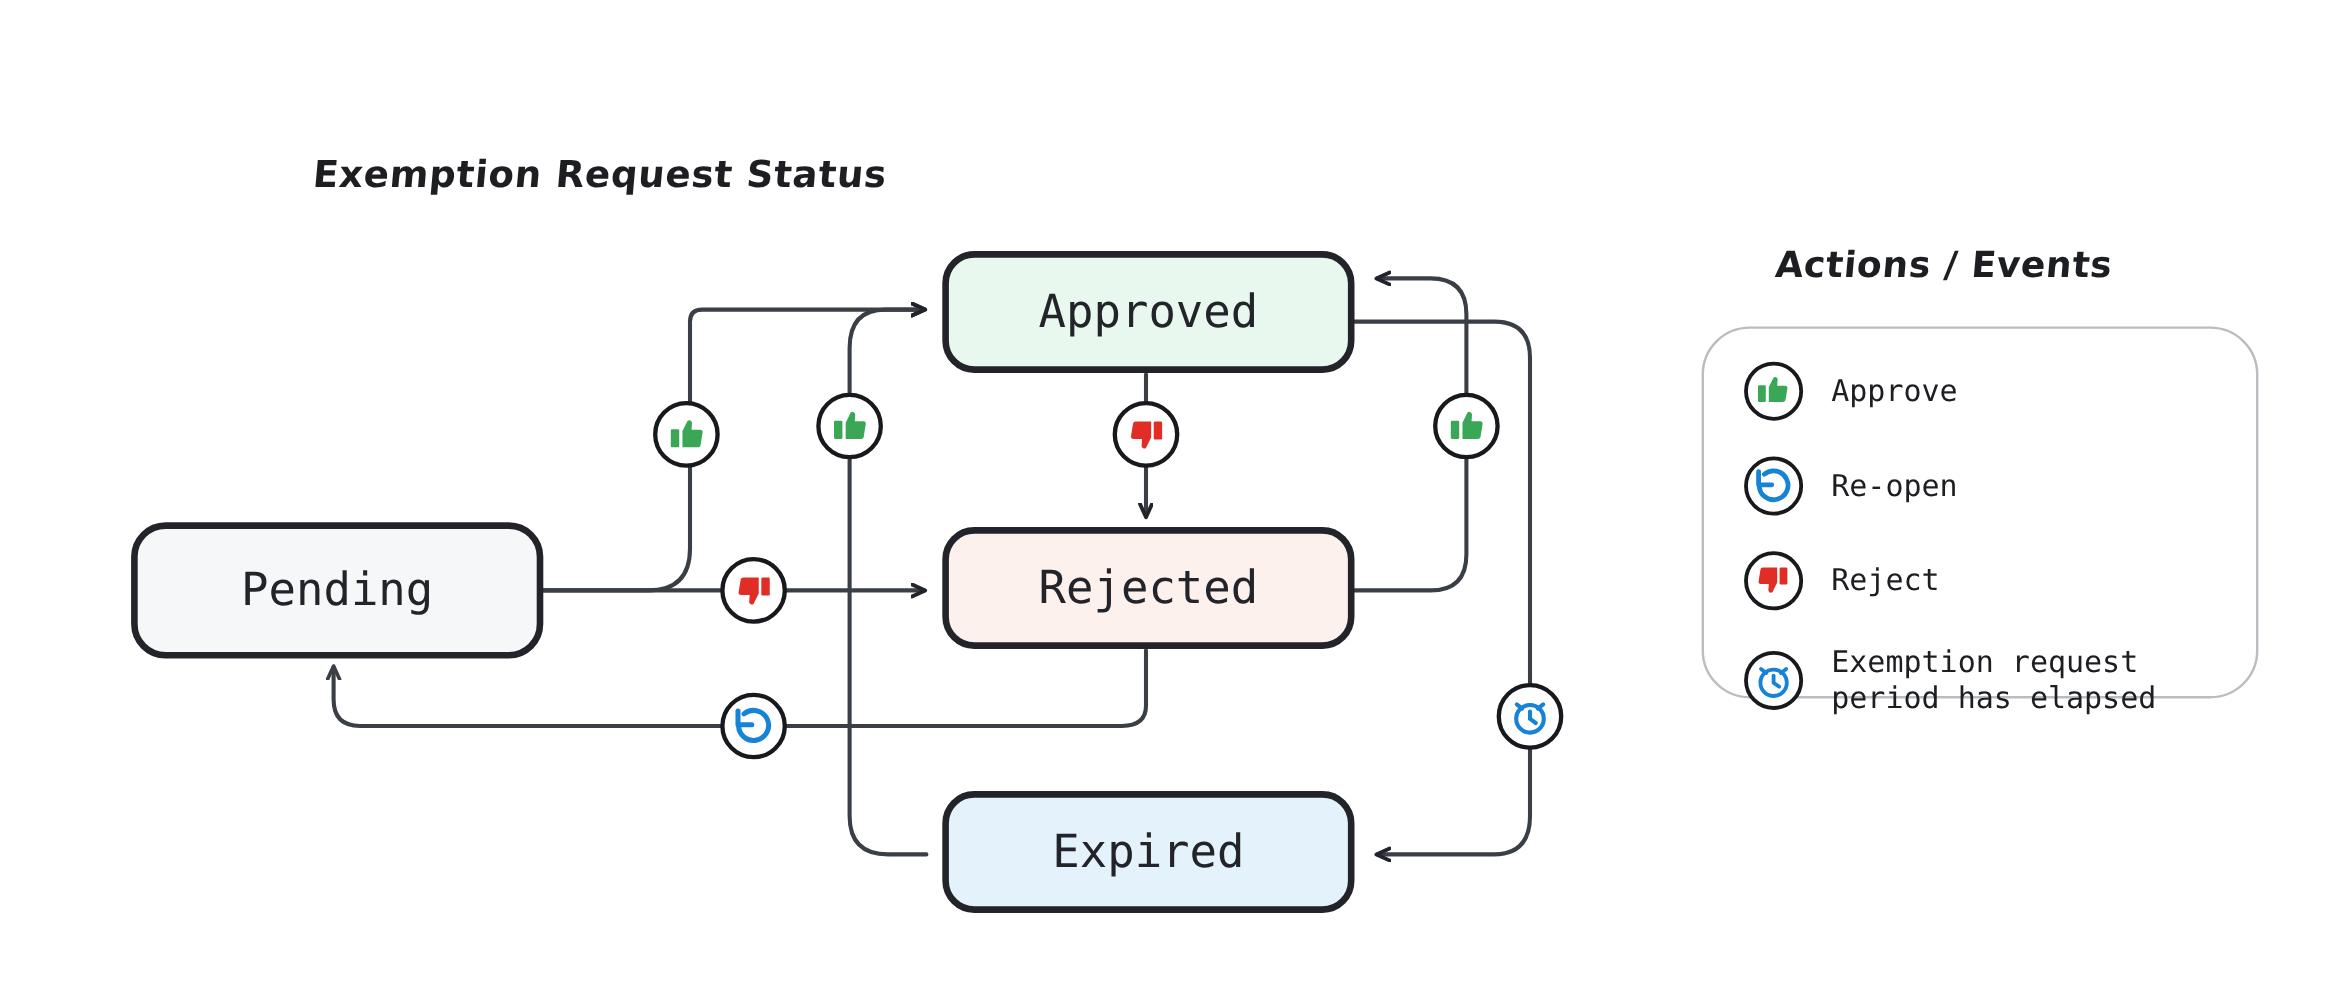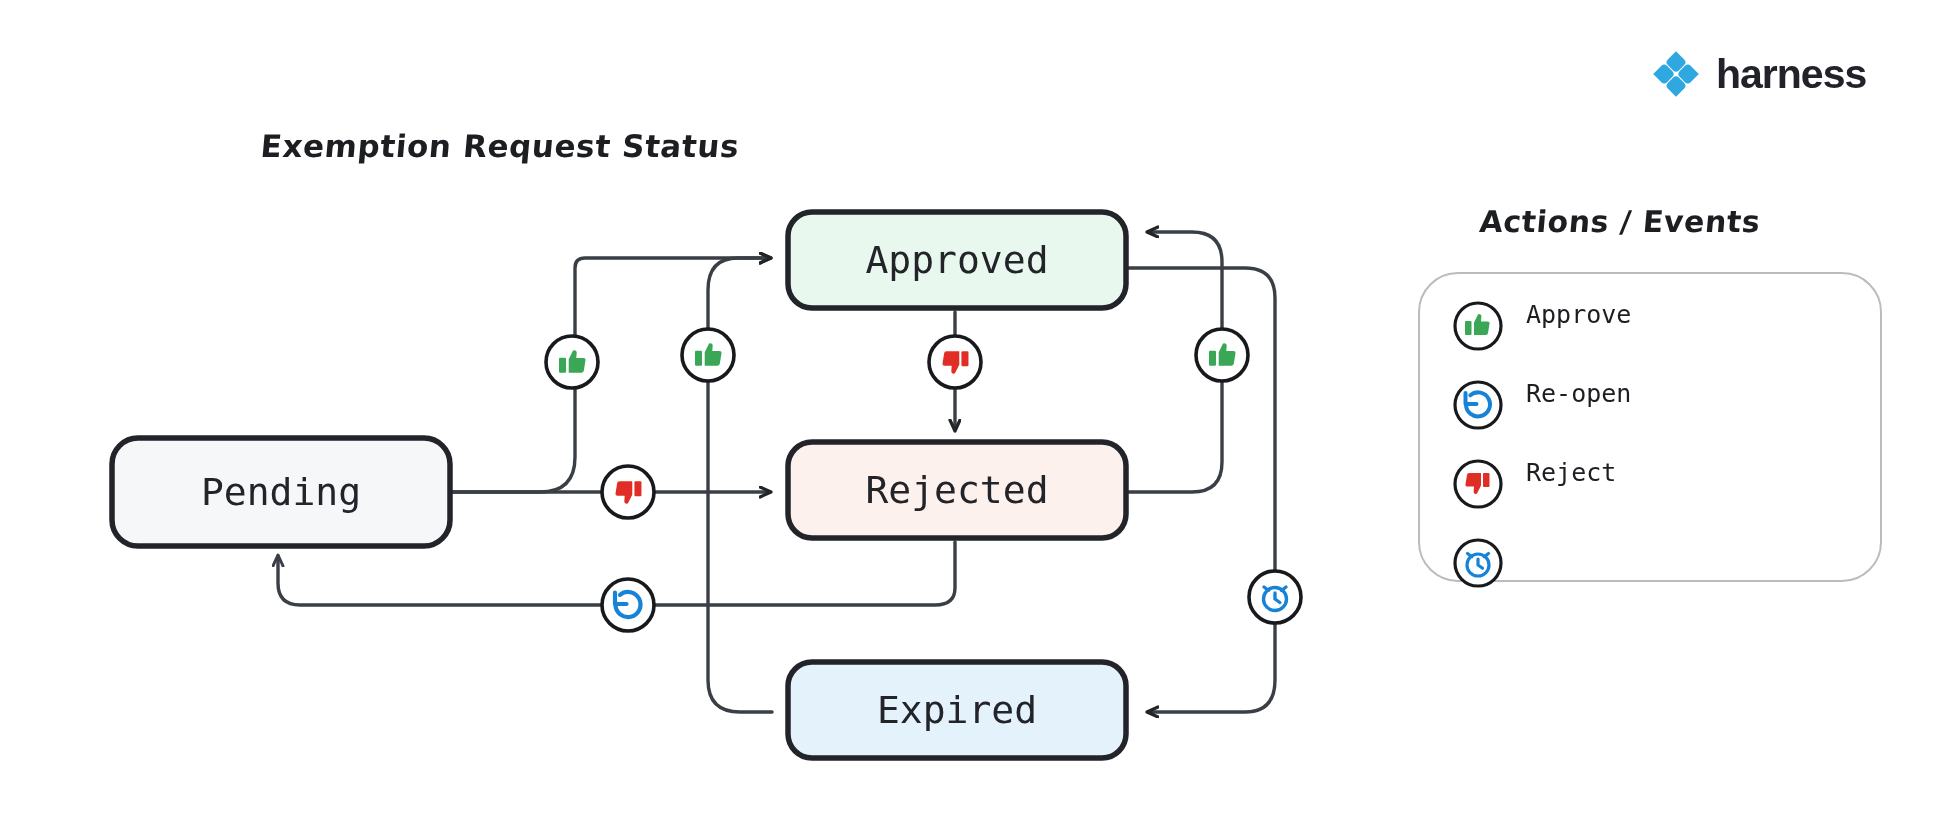--- a/index.html
+++ b/index.html
@@ -115,20 +115,21 @@
     box-sizing: border-box;
   }
   .legend-list {
     position: absolute;
     left: 1452px;
     top: 300px;
     width: 430px;
   }
   .legend-row {
     display: flex;
+    align-items: center;
     gap: 22px;
     margin-bottom: 27px;
     min-height: 52px;
   }
   .legend-icon {
     width: 52px;
     height: 52px;
     flex: 0 0 52px;
   }
   .legend-text {
@@ -137,31 +138,20 @@
     color: #1c1e21;
     line-height: 1.18;
     white-space: pre-line;
   }
 </style>
 </head>
 <body>
 
 <div id="stage">
 
-  <div class="brand">
-    <svg class="brand-mark" viewBox="0 0 52 52">
-      <g fill="#2fa8e0">
-        <path d="M26 3.2 L34.2 11.4 A4 4 0 0 1 34.2 17 L28.8 22.4 A4 4 0 0 1 23.2 22.4 L17.8 17 A4 4 0 0 1 17.8 11.4 Z"></path>
-        <path d="M3.2 26 L11.4 17.8 A4 4 0 0 1 17 17.8 L22.4 23.2 A4 4 0 0 1 22.4 28.8 L17 34.2 A4 4 0 0 1 11.4 34.2 Z"></path>
-        <path d="M48.8 26 L40.6 34.2 A4 4 0 0 1 35 34.2 L29.6 28.8 A4 4 0 0 1 29.6 23.2 L35 17.8 A4 4 0 0 1 40.6 17.8 Z"></path>
-        <path d="M26 48.8 L17.8 40.6 A4 4 0 0 1 17.8 35 L23.2 29.6 A4 4 0 0 1 28.8 29.6 L34.2 35 A4 4 0 0 1 34.2 40.6 Z"></path>
-      </g>
-    </svg>
-    <div class="brand-name">harness</div>
-  </div>
 
   <div class="diagram-title hand">Exemption Request Status</div>
 
   <div class="legend-title hand">Actions / Events</div>
 
   <svg id="flow" viewBox="0 0 1400 828">
     <defs>
       <marker id="ah" markerWidth="16" markerHeight="16" refX="11" refY="6" orient="auto" markerUnits="userSpaceOnUse">
         <path d="M1,1 L12,6 L1,11" fill="none" stroke="#22242a" stroke-width="3.2" stroke-linecap="round" stroke-linejoin="round"></path>
       </marker>
@@ -302,16 +292,18 @@
     <div class="legend-row">
       <svg class="legend-icon" viewBox="0 0 52 52">
         <circle cx="26" cy="26" r="23" fill="#fff" stroke="#17191d" stroke-width="3.2"></circle>
         <g fill="none" stroke="#1783d6" stroke-width="3.2" stroke-linecap="round" transform="translate(26,26)">
           <circle cx="0" cy="2" r="11"></circle>
           <path d="M0 -4 L0 2 L4.6 5.2"></path>
           <path d="M-10.5 -9.5 L-6.2 -6.2"></path>
           <path d="M10.5 -9.5 L6.2 -6.2"></path>
         </g>
       </svg>
+      <div class="legend-text">Exemption request
+period has elapsed</div>
     </div>
 
   </div>
 </div>
 
 </body></html>

